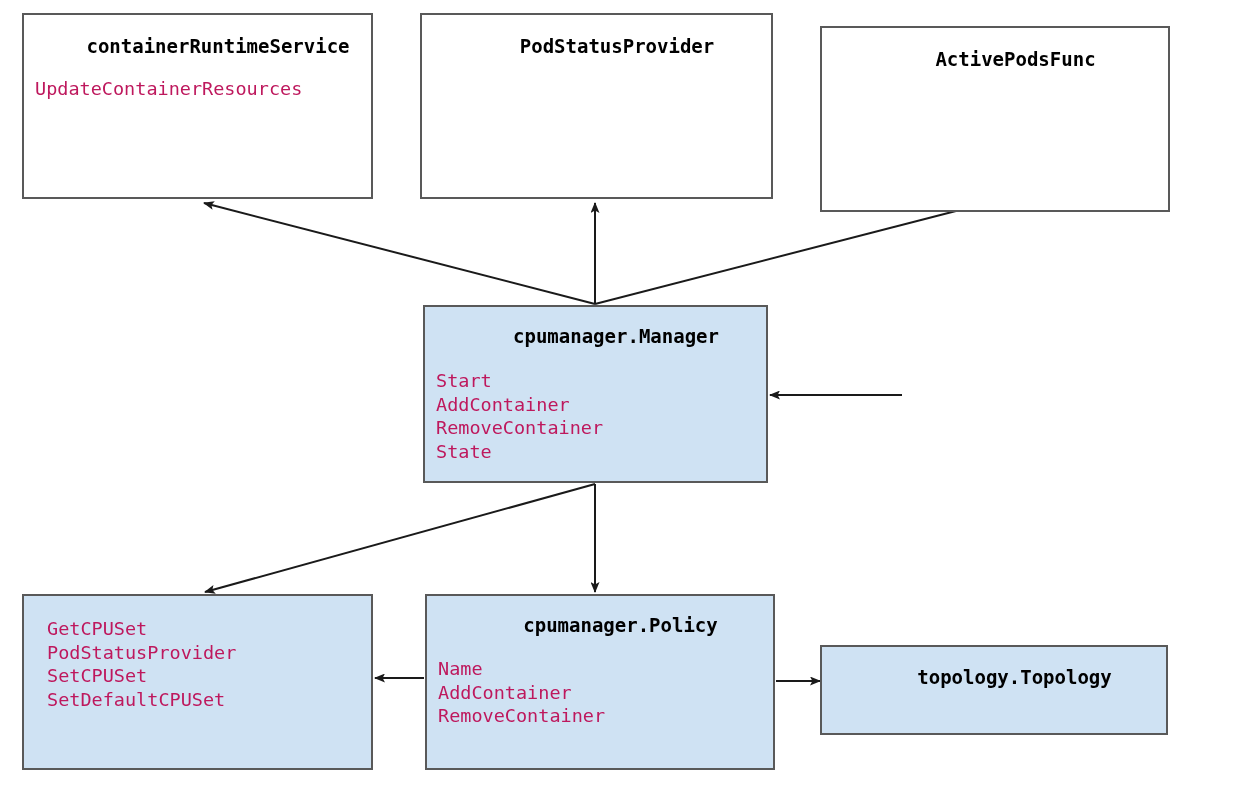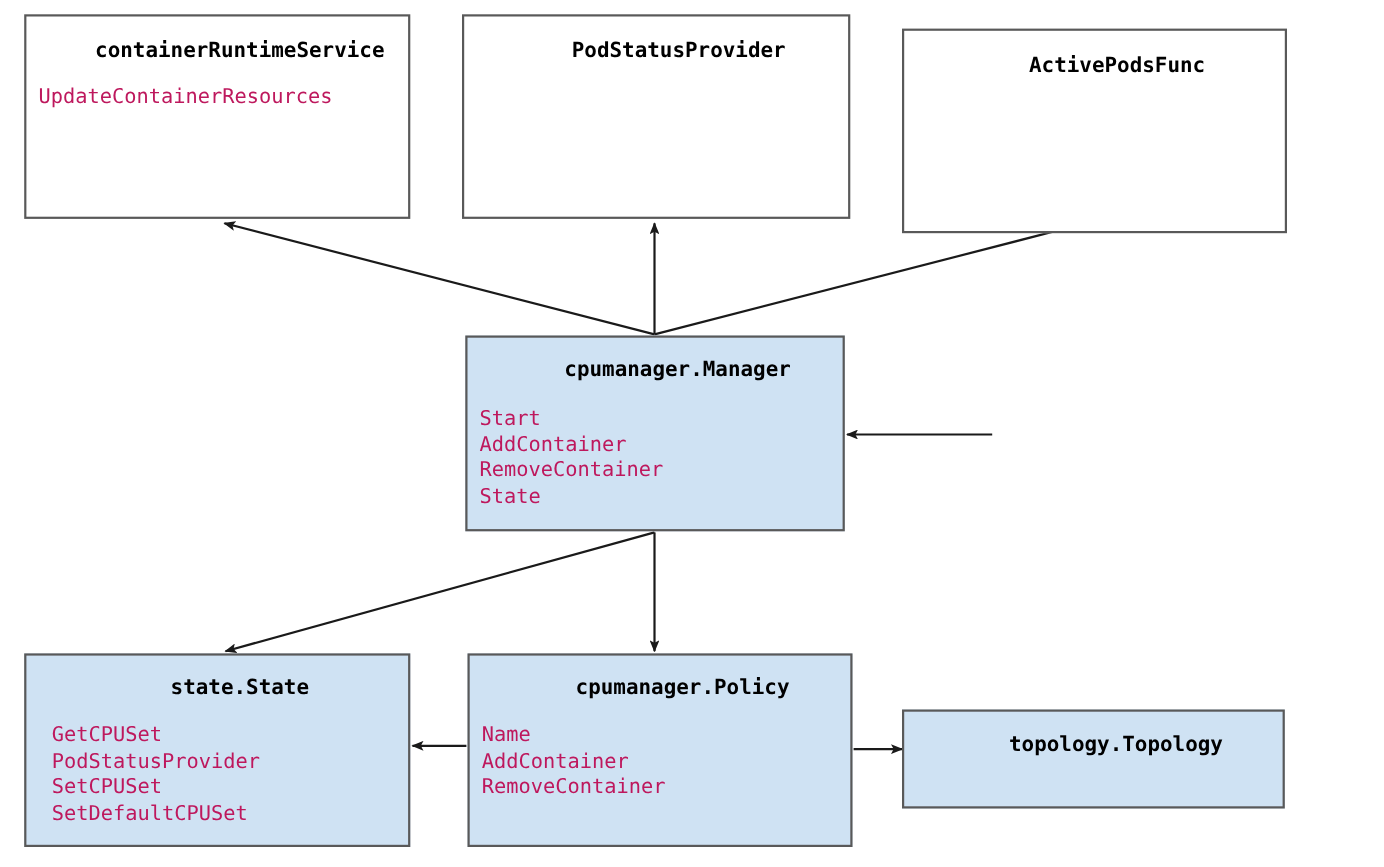--- a/index.html
+++ b/index.html
@@ -126,21 +126,20 @@
     <div class="node-members">
       <span class="node-member">Start</span>
       <span class="node-member">AddContainer</span>
       <span class="node-member">RemoveContainer</span>
       <span class="node-member">State</span>
     </div>
   </div>
 
 
   <div class="node filled" id="node-stateState">
-    <div class="node-title">state.State</div>
     <div class="node-members">
       <span class="node-member">GetCPUSet</span>
       <span class="node-member">PodStatusProvider</span>
       <span class="node-member">SetCPUSet</span>
       <span class="node-member">SetDefaultCPUSet</span>
     </div>
   </div>
 
   <div class="node filled" id="node-cpumanagerPolicy">
     <div class="node-title">cpumanager.Policy</div>

